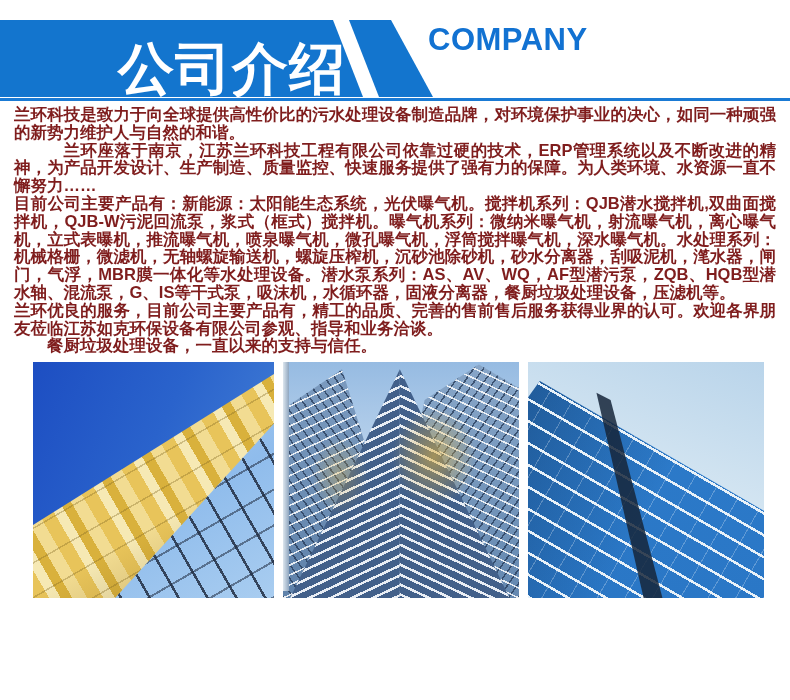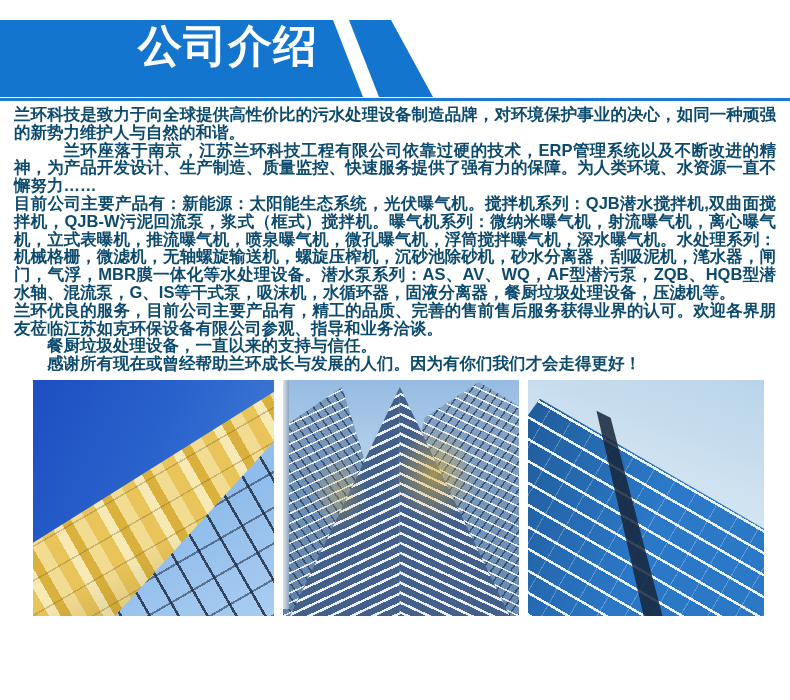--- a/index.html
+++ b/index.html
@@ -2,31 +2,31 @@
 <html><head>
 <meta charset="utf-8">
 <style>
   * { margin:0; padding:0; box-sizing:border-box; }
   html,body { width:790px; height:700px; background:#ffffff; overflow:hidden;
               font-family:"Liberation Sans","DejaVu Sans",sans-serif; }
 
   
   .header { position:relative; width:790px; height:102px; }
   .banner-svg { position:absolute; left:0; top:0; }
-  .banner-title { position:absolute; left:118px; top:8px; width:200px; height:76px;
-                  line-height:76px; text-align:right; font-size:44px; font-weight:bold;
+  .banner-title { position:absolute; left:118px; top:31px; width:200px; height:76px;
+                  line-height:76px; text-align:right; font-size:56px; font-weight:bold;
                   color:#ffffff; letter-spacing:1px; white-space:nowrap; }
   .en-title { position:absolute; left:428px; top:19px; font-size:31px; font-weight:bold;
               color:#1272d2; line-height:41px; letter-spacing:0.5px; white-space:nowrap; }
   .en-line2 { padding-left:62px; }
   .header-underline { position:absolute; left:0; top:98px; width:790px; height:2.5px;
                       background:#1a7ad4; }
 
   
-  .body-text { margin:4px 14px 0 14px; color:#0c4a6e; font-size:16.5px;
+  .body-text { margin:4px 14px 0 14px; color:#7f1d1d; font-size:16.5px;
                line-height:17.8px; font-weight:600; text-align:justify; }
   .body-text p { margin:0; }
   .indent3 { text-indent:3em; }
   .indent2 { text-indent:2em; }
 
   
   .photos { margin-top:7px; padding-left:33px; display:flex; gap:9px; }
   .photo { position:relative; height:236px; overflow:hidden; flex:none; }
   .photo > div { position:absolute; inset:0; }
   .photo1 { width:241px; } .photo2 { width:236px; } .photo3 { width:236px; }
@@ -80,31 +80,31 @@
 </head>
 <body>
 
 <div class="header">
   <svg class="banner-svg" width="790" height="98">
     <polygon points="0,20 333,20 363,97 0,97" fill="#1375ce"></polygon>
     <polygon points="349,20 391,20 433,97 379,97" fill="#1375ce"></polygon>
   </svg>
   <div class="banner-title">公司介绍</div>
   <div class="en-title">
+    <div class="en-line1">COMPANY</div>
   </div>
   <div class="header-underline"></div>
 </div>
 
 <div class="body-text">
   <p>兰环科技是致力于向全球提供高性价比的污水处理设备制造品牌，对环境保护事业的决心，如同一种顽强的新势力维护人与自然的和谐。</p>
   <p class="indent3">兰环座落于南京，江苏兰环科技工程有限公司依靠过硬的技术，ERP管理系统以及不断改进的精神，为产品开发设计、生产制造、质量监控、快速服务提供了强有力的保障。为人类环境、水资源一直不懈努力……</p>
   <p>目前公司主要产品有：新能源：太阳能生态系统，光伏曝气机。搅拌机系列：QJB潜水搅拌机,双曲面搅拌机，QJB-W污泥回流泵，浆式（框式）搅拌机。曝气机系列：微纳米曝气机，射流曝气机，离心曝气机，立式表曝机，推流曝气机，喷泉曝气机，微孔曝气机，浮筒搅拌曝气机，深水曝气机。水处理系列：机械格栅，微滤机，无轴螺旋输送机，螺旋压榨机，沉砂池除砂机，砂水分离器，刮吸泥机，滗水器，闸门，气浮，MBR膜一体化等水处理设备。潜水泵系列：AS、AV、WQ，AF型潜污泵，ZQB、HQB型潜水轴、混流泵，G、IS等干式泵，吸沫机，水循环器，固液分离器，餐厨垃圾处理设备，压滤机等。</p>
   <p>兰环优良的服务，目前公司主要产品有，精工的品质、完善的售前售后服务获得业界的认可。欢迎各界朋友莅临江苏如克环保设备有限公司参观、指导和业务洽谈。</p>
   <p class="indent2">餐厨垃圾处理设备，一直以来的支持与信任。</p>
-  <p class="indent2">感谢所有现在或曾经帮助兰环成长与发展的人们。因为有你们我们才会走得更好！</p>
 </div>
 
 <div class="photos">
   <figure class="photo photo1" aria-label="gold-glass-building">
     <div class="p1-sky"></div>
     <div class="p1-gold"></div>
     <div class="p1-glass"></div>
   </figure>
   <figure class="photo photo2" aria-label="pyramid-glass-towers">
     <div class="p2-sky"></div>

